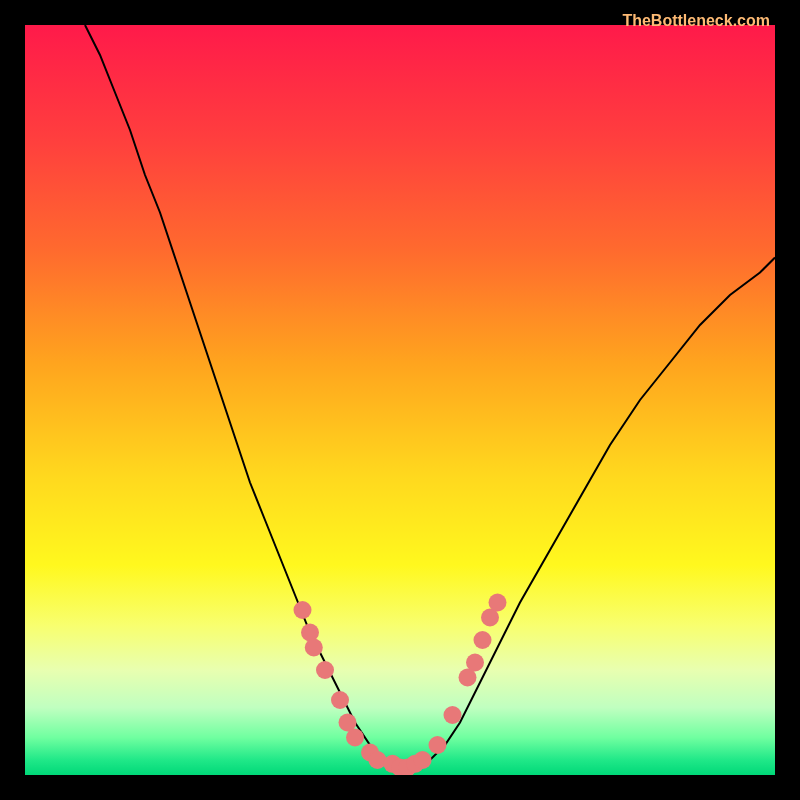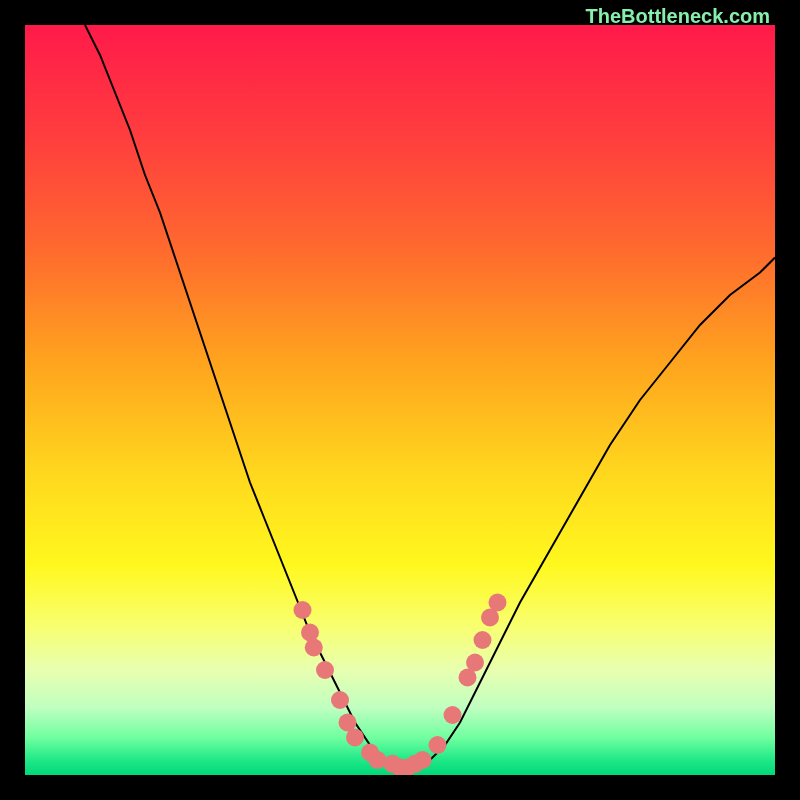--- a/index.html
+++ b/index.html
@@ -6,24 +6,24 @@
     margin: 0;
     padding: 0;
     width: 800px;
     height: 800px;
     background: #000;
     position: relative;
     font-family: Arial, sans-serif;
   }
   .watermark {
     position: absolute;
-    top: 5px;
+    top: 12px;
     right: 30px;
-    color: #86efac;
-    font-size: 20px;
+    color: #fdba74;
+    font-size: 16px;
     font-weight: bold;
     z-index: 10;
   }
   .plot-area {
     position: absolute;
     top: 25px;
     left: 25px;
     width: 750px;
     height: 750px;
   }

